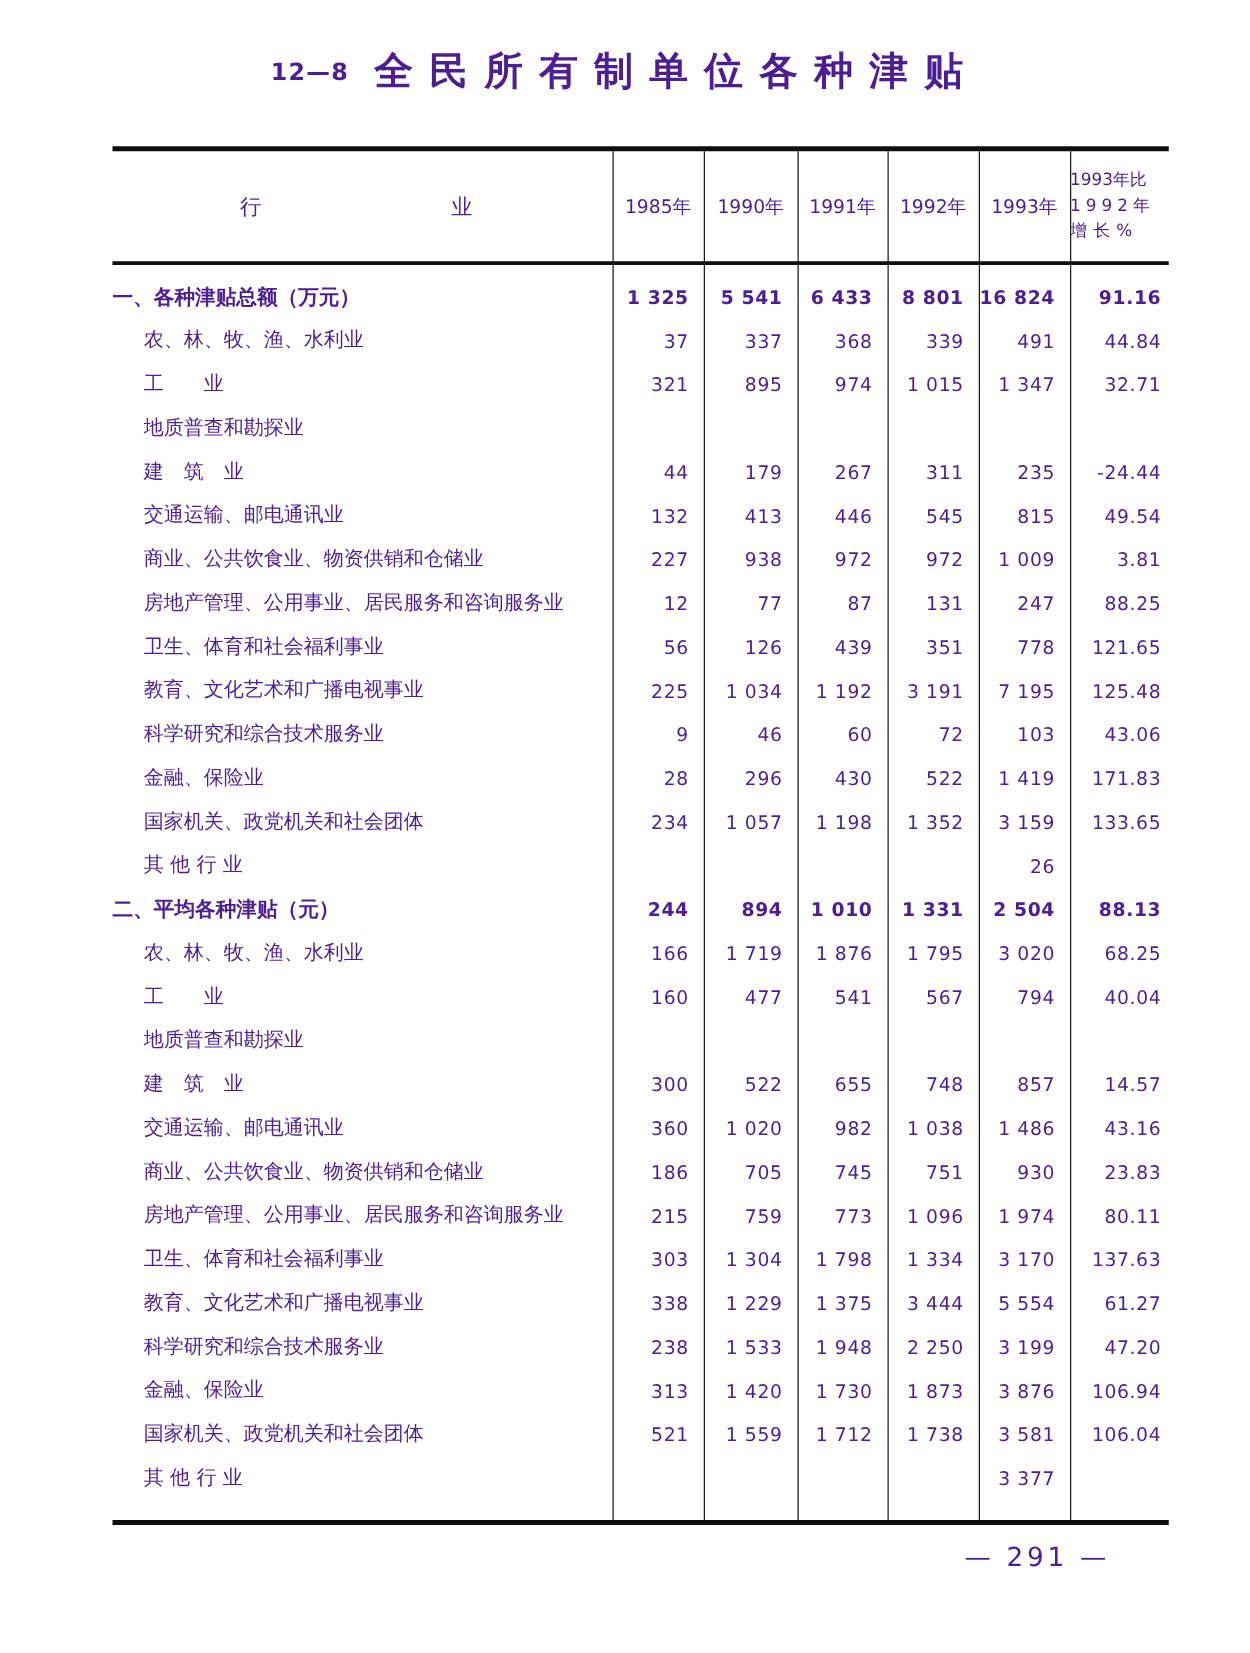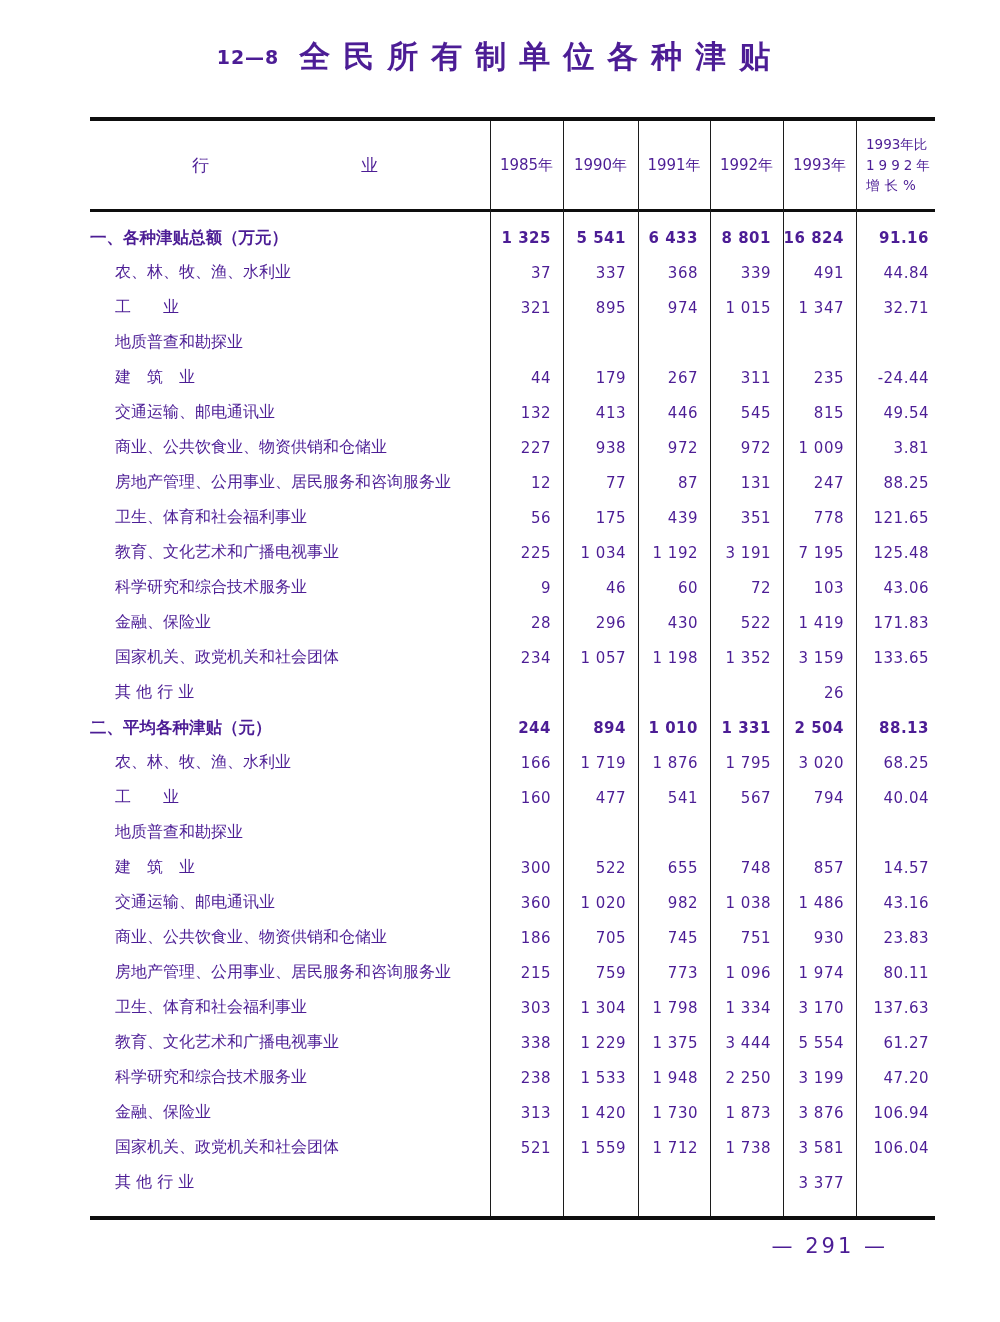--- a/index.html
+++ b/index.html
@@ -59,21 +59,21 @@
     display:flex;justify-content:space-between;
     padding:0 112px 0 102px;
     font-size:17px;
   }
   .head-year{
     display:flex;align-items:center;justify-content:center;
     font-size:15px;height:100%;
   }
   .growth-head{
     display:flex;flex-direction:column;justify-content:center;
-    font-size:13.5px;line-height:1.55;padding-left:10px;
+    font-size:13.5px;line-height:1.55;padding-left:0;
   }
   .growth-head .gl2{letter-spacing:4px;}
   .growth-head .gl3{letter-spacing:5px;}
   
   .tbody{padding:8px 0 16px;}
   .row{display:flex;height:35px;align-items:flex-start;}
   .row .cell{
     height:100%;display:flex;align-items:center;
   }
   .label{font-size:16px;padding-left:0;white-space:nowrap;}
@@ -193,21 +193,21 @@
           <div class="cell c1 num">12</div>
           <div class="cell c2 num">77</div>
           <div class="cell c3 num">87</div>
           <div class="cell c4 num">131</div>
           <div class="cell c5 num">247</div>
           <div class="cell c6 num">88.25</div>
         </div>
         <div class="row">
           <div class="cell c0 label indent">卫生、体育和社会福利事业</div>
           <div class="cell c1 num">56</div>
-          <div class="cell c2 num">175</div>
+          <div class="cell c2 num">126</div>
           <div class="cell c3 num">439</div>
           <div class="cell c4 num">351</div>
           <div class="cell c5 num">778</div>
           <div class="cell c6 num">121.65</div>
         </div>
         <div class="row">
           <div class="cell c0 label indent">教育、文化艺术和广播电视事业</div>
           <div class="cell c1 num">225</div>
           <div class="cell c2 num">1 034</div>
           <div class="cell c3 num">1 192</div>

